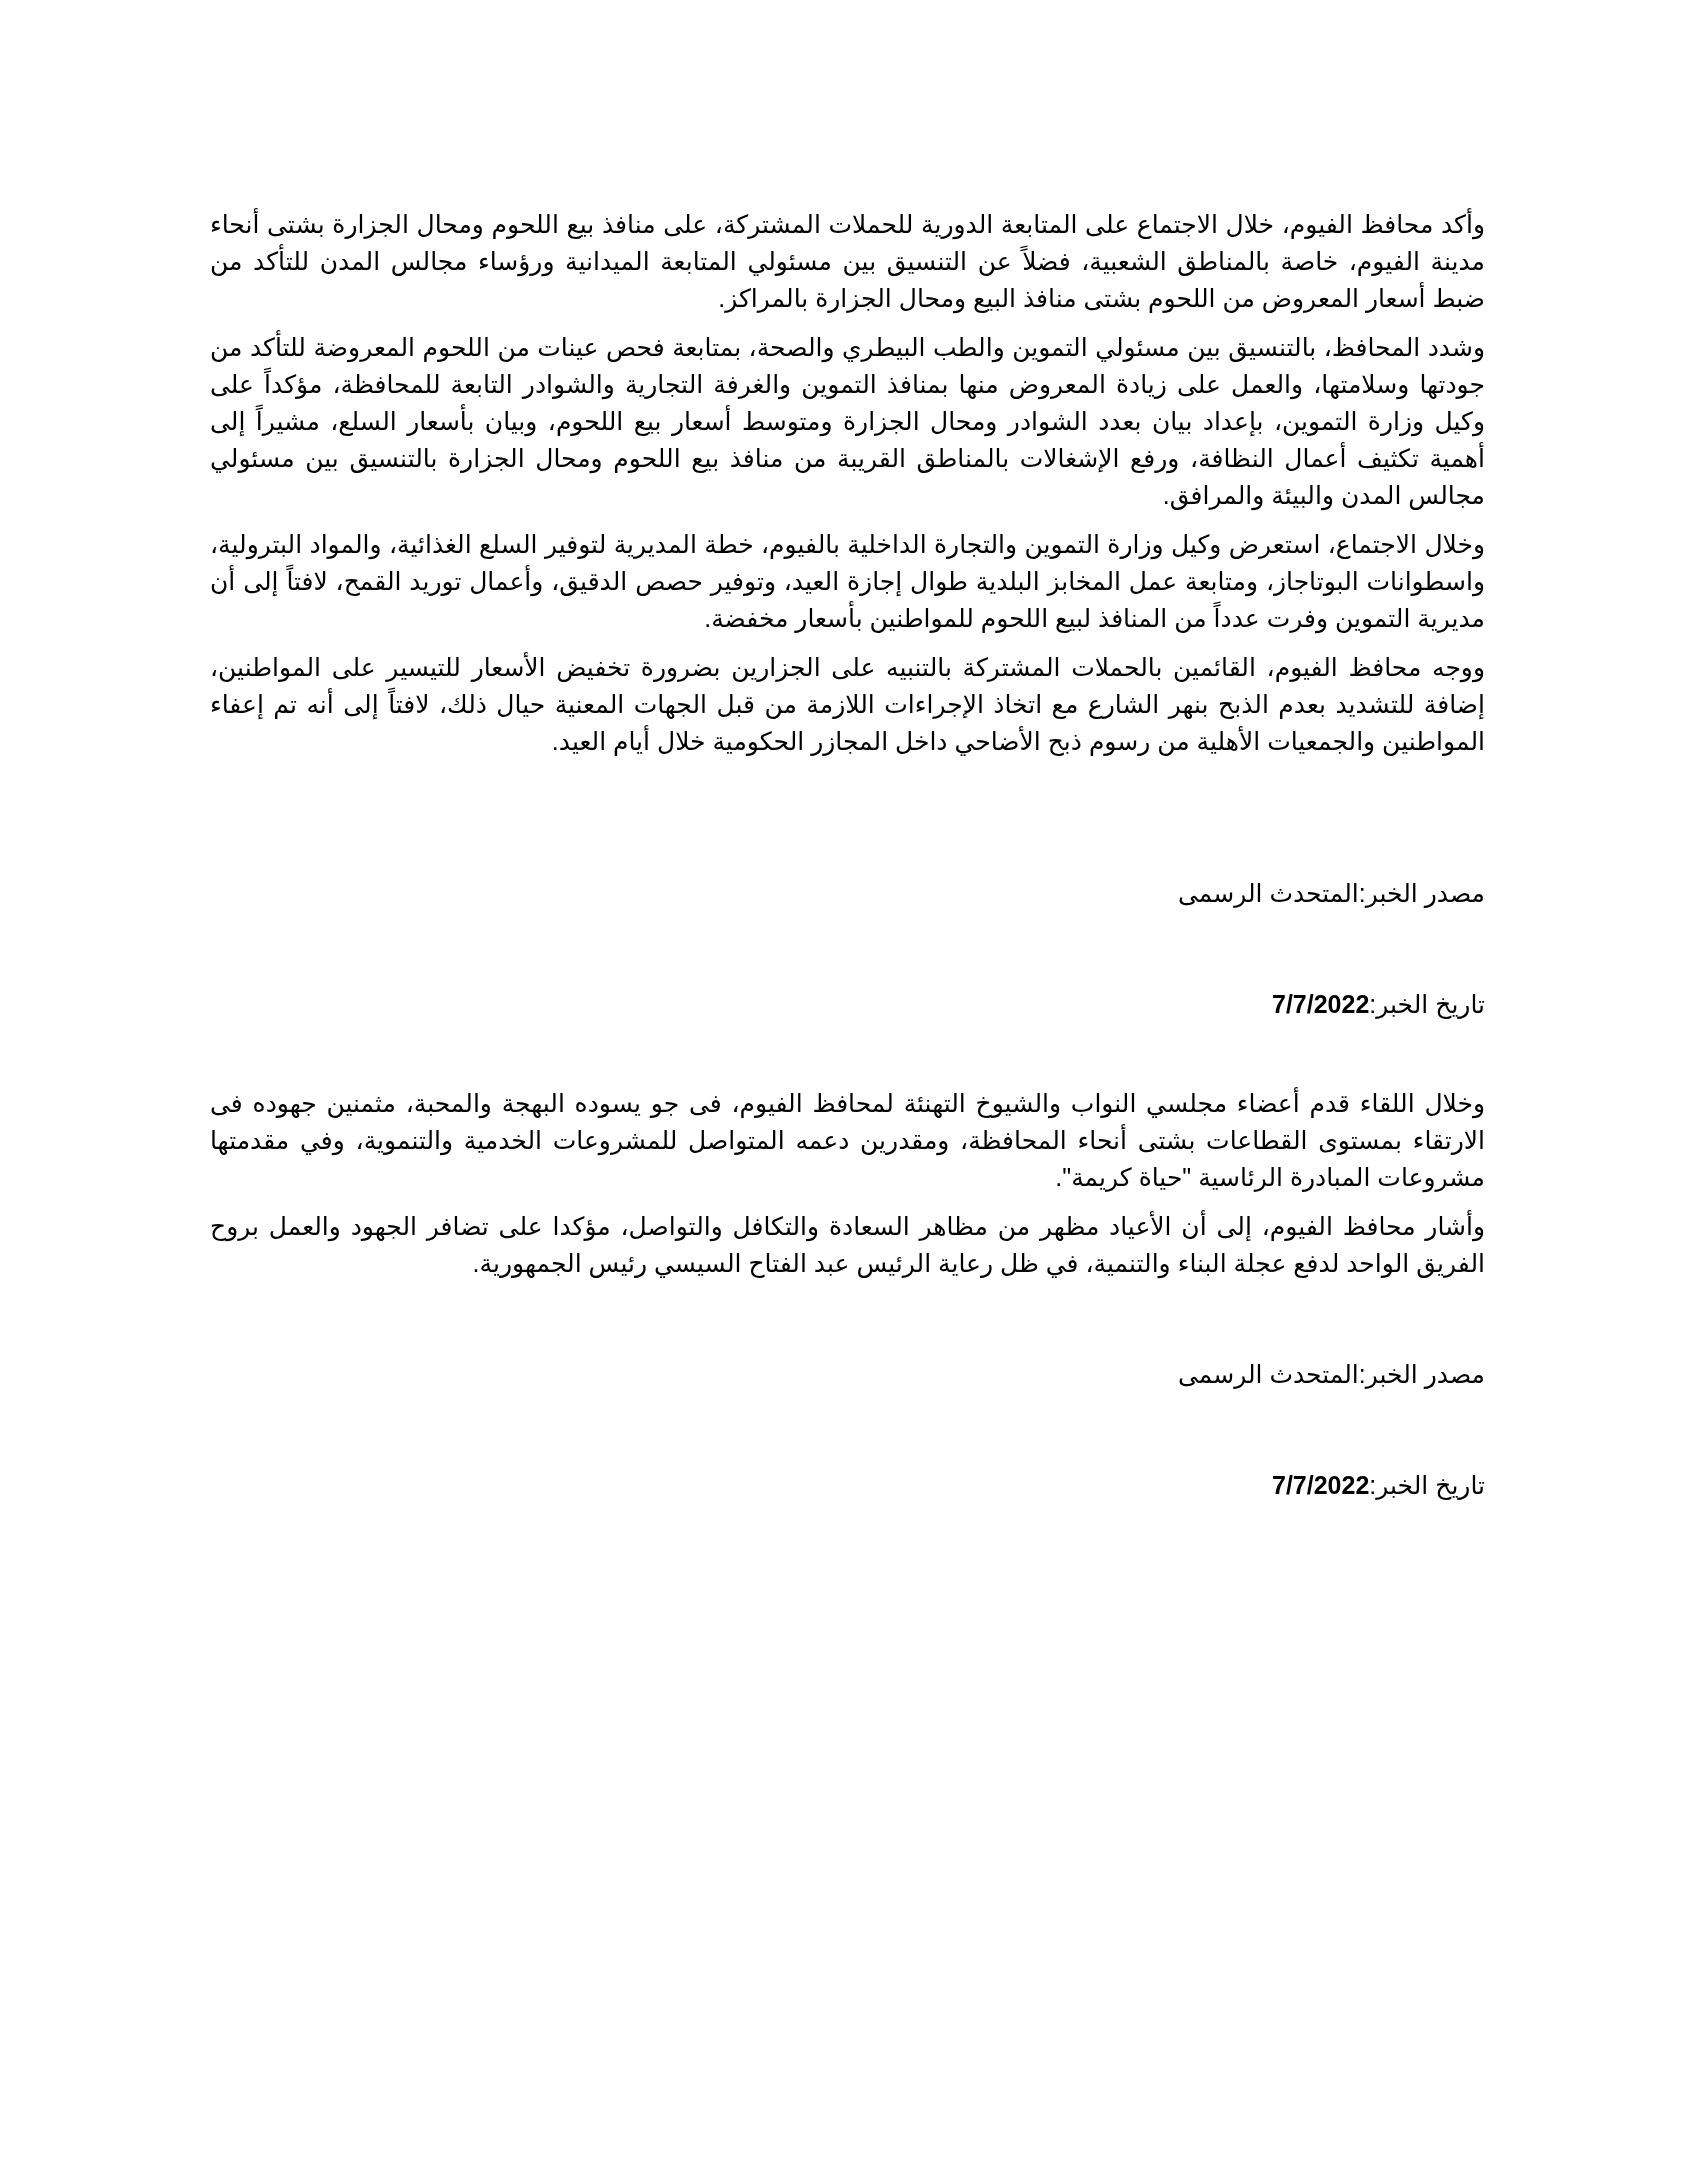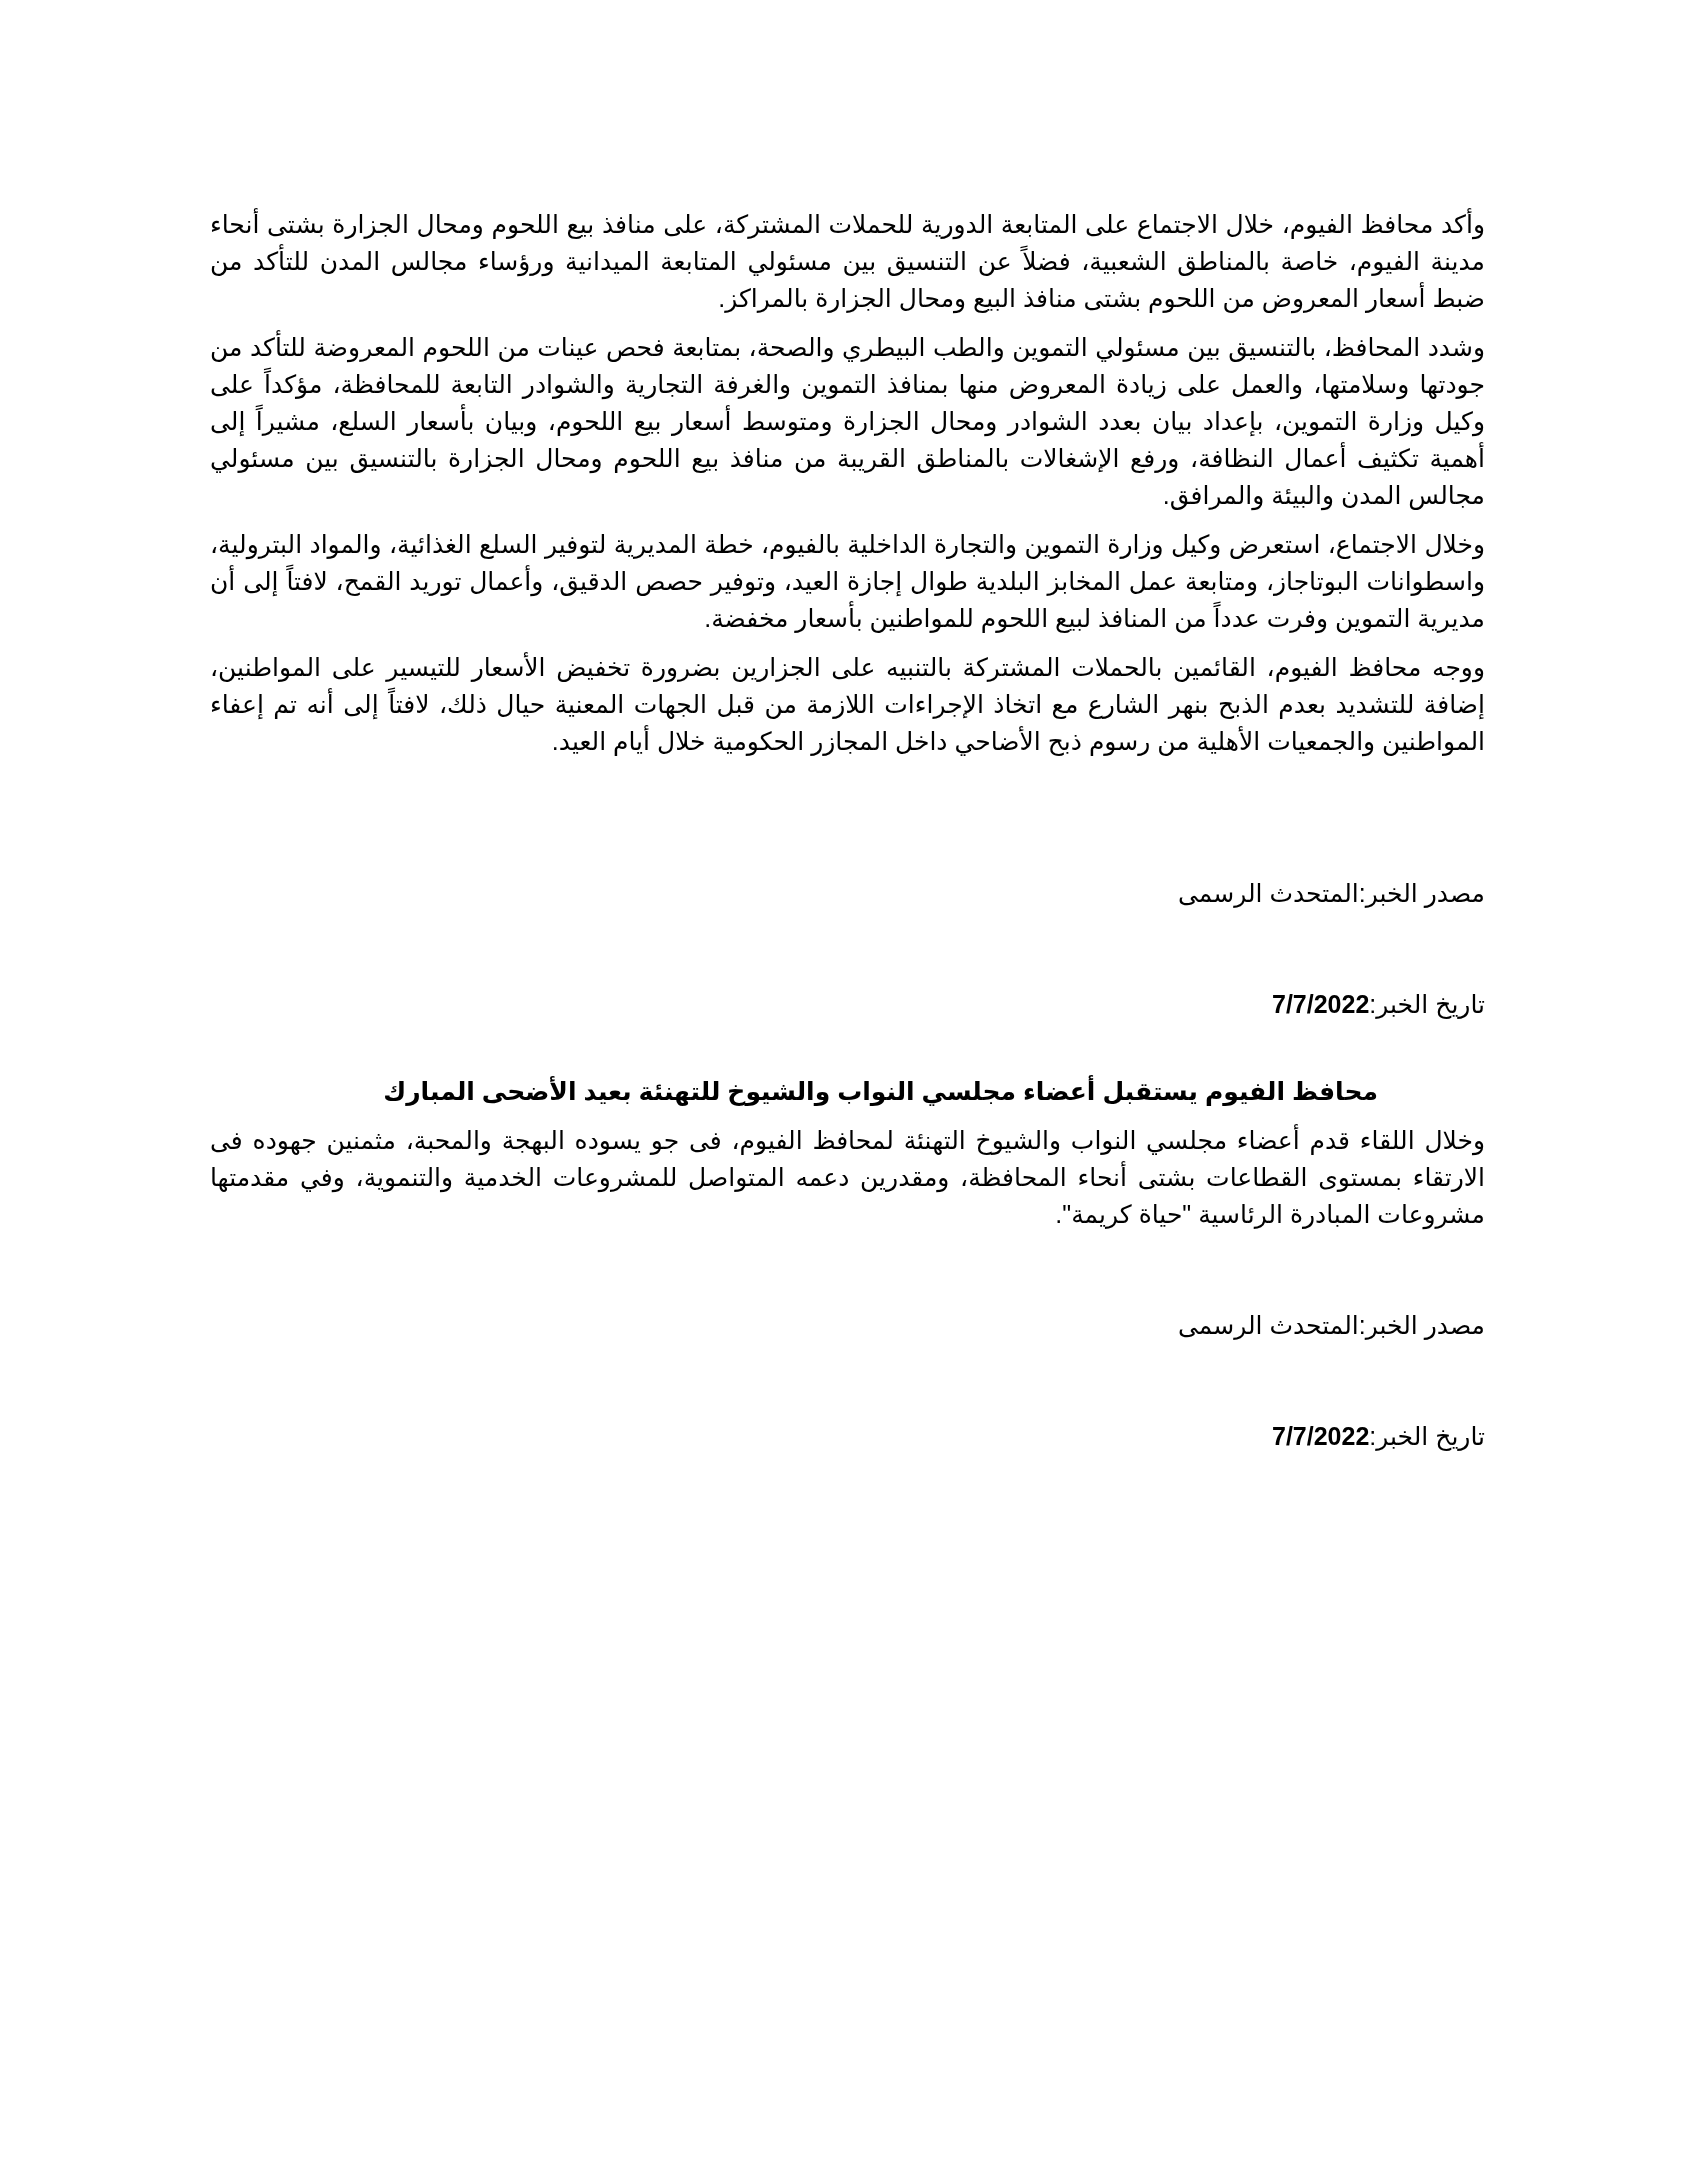--- a/index.html
+++ b/index.html
@@ -48,22 +48,22 @@
     </p>
     <div class="spacer-md"></div>
     <p class="meta">
       <span>تاريخ الخبر:</span><span class="date">7/7/2022</span>
     </p>
   </section>
 
   <div class="spacer-sm"></div>
 
   <section>
-    <h2 class="title">محافظ الفيوم يستقبل أعضاء مجلسي النواب والشيوخ للتهنئة بعيد الأضحى المبارك</h2>
     <p class="para">وخلال اللقاء قدم أعضاء مجلسي النواب والشيوخ التهنئة لمحافظ الفيوم، فى جو يسوده البهجة والمحبة، مثمنين جهوده فى الارتقاء بمستوى القطاعات بشتى أنحاء المحافظة، ومقدرين دعمه المتواصل للمشروعات الخدمية والتنموية، وفي مقدمتها مشروعات المبادرة الرئاسية "حياة كريمة".</p>
+    <p class="para">وأشار محافظ الفيوم، إلى أن الأعياد مظهر من مظاهر السعادة والتكافل والتواصل، مؤكدا على تضافر الجهود والعمل بروح الفريق الواحد لدفع عجلة البناء والتنمية، في ظل رعاية الرئيس عبد الفتاح السيسي رئيس الجمهورية.</p>
 
     <div class="spacer-md"></div>
 
     <p class="meta">
       <span>مصدر الخبر:</span><span>المتحدث الرسمى</span>
     </p>
     <div class="spacer-md"></div>
     <p class="meta">
       <span>تاريخ الخبر:</span><span class="date">7/7/2022</span>
     </p>

